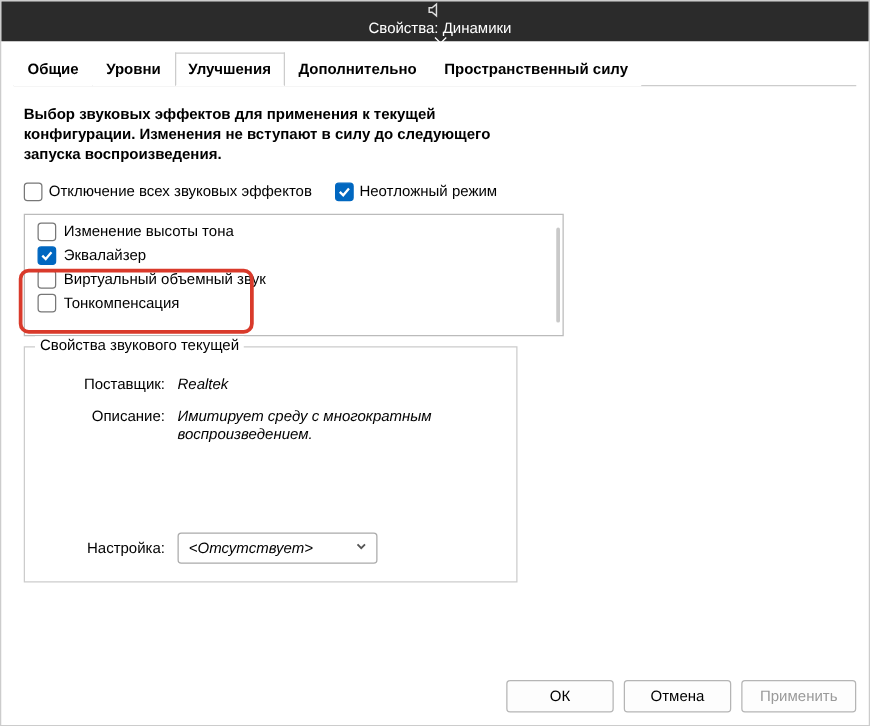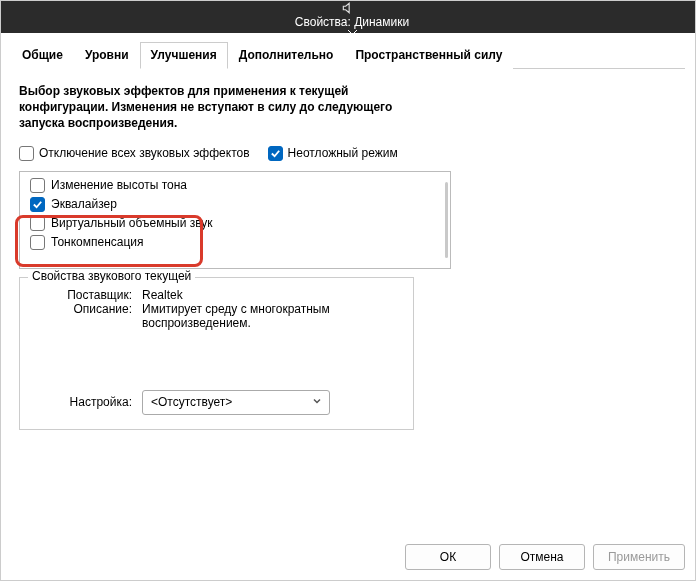--- a/index.html
+++ b/index.html
@@ -105,28 +105,28 @@
     width: 395px;
     padding: 10px 12px 14px 12px;
     position: relative;
   }
   .groupbox .legend {
     position: absolute;
     top: -9px; left: 8px;
     background: #fff;
     padding: 0 4px;
   }
-  .kv { display: flex; margin-top: 0; }
+  .kv { display: flex; margin-top: 12px; }
   .kv .k { width: 110px; text-align: right; padding-right: 10px; }
-  .kv .v { flex: 1; }
+  .kv .v { flex: 1; font-style: italic; }
   .combo {
     display: flex; align-items: center; justify-content: space-between;
     border: 1px solid #aaa; border-radius: 3px;
     padding: 4px 6px 4px 8px;
-    width: 188px;
+    width: 160px;
     cursor: pointer;
     background: #fff;
   }
   .combo .chev svg { stroke: #555; stroke-width: 1.5; fill: none; }
   .footer {
     display: flex; justify-content: flex-end; gap: 8px;
     padding-top: 10px;
   }
   .btn {
     min-width: 86px;

